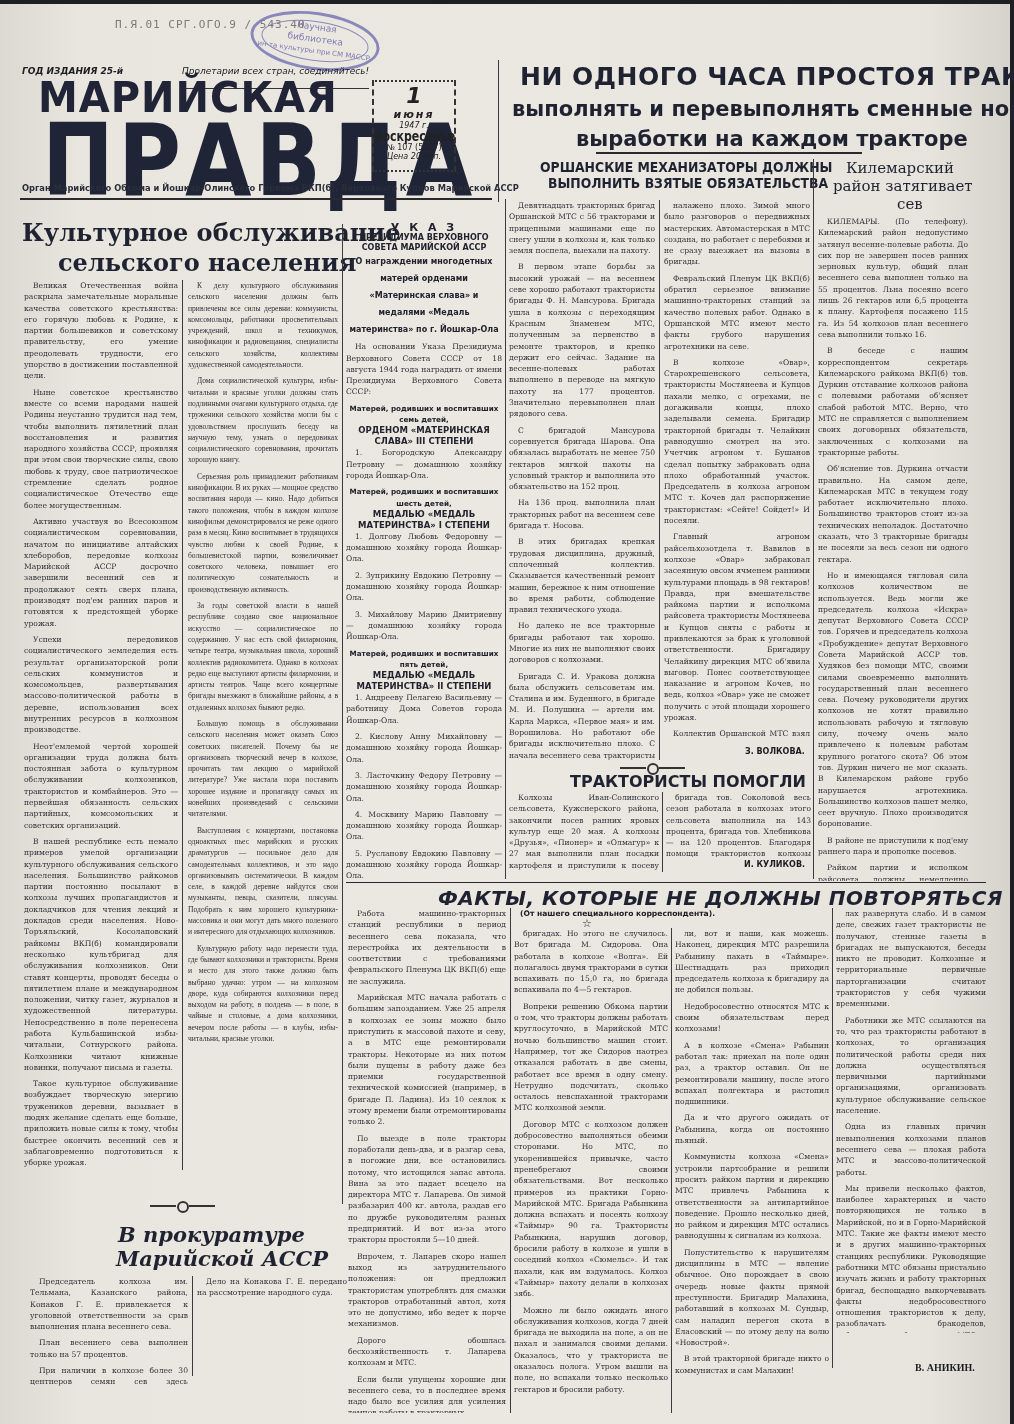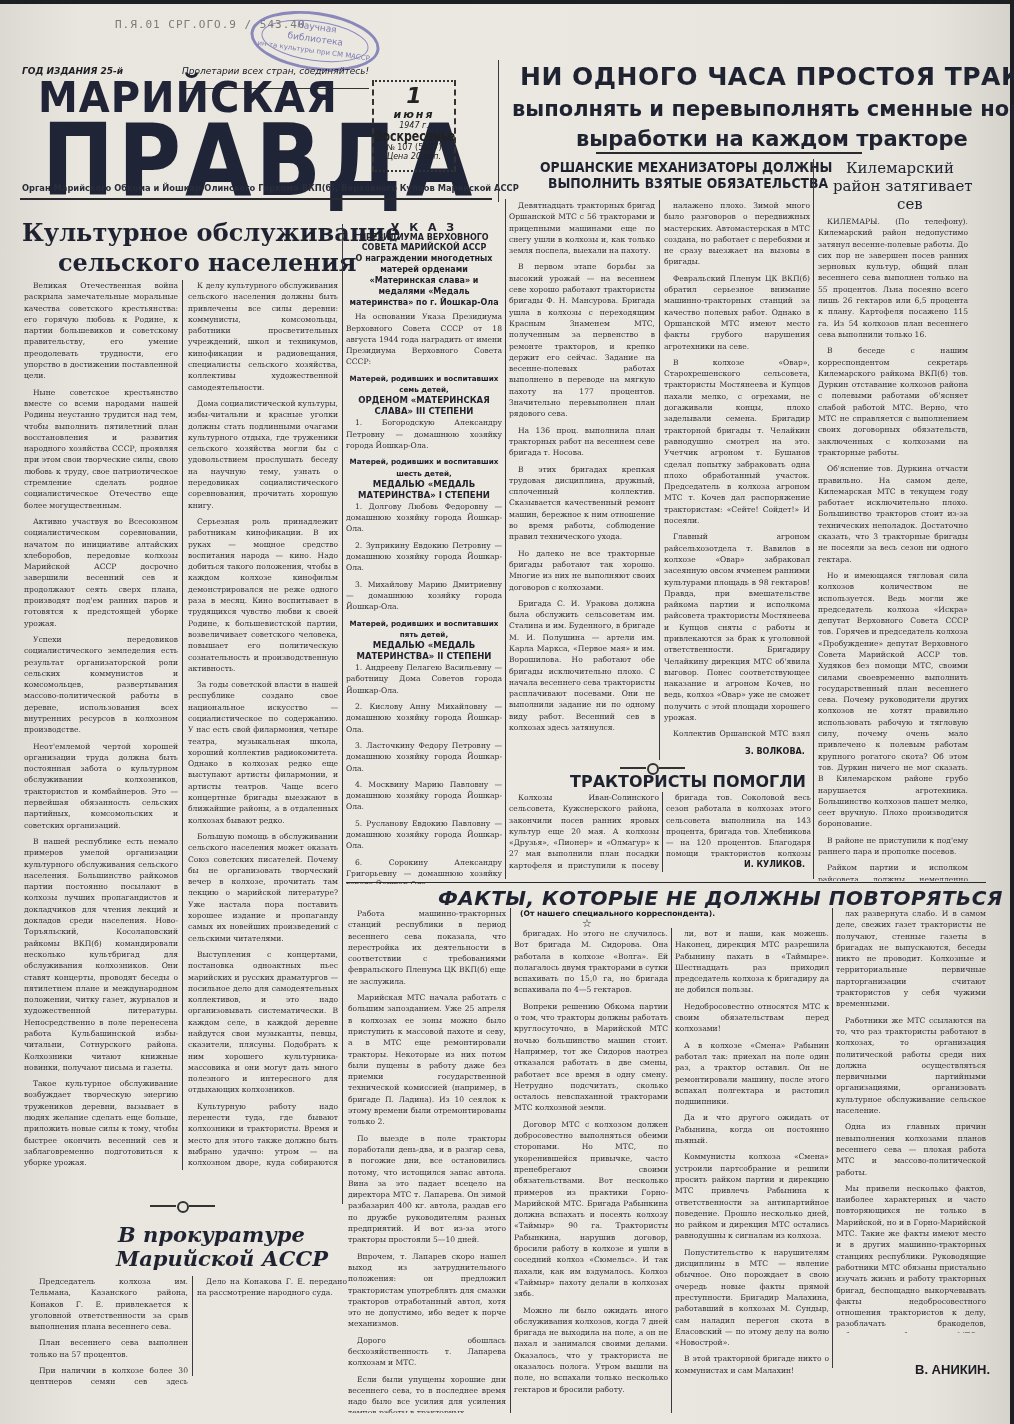--- a/index.html
+++ b/index.html
@@ -78,21 +78,21 @@
     <p>Великая Отечественная война раскрыла замечательные моральные качества советского крестьянства: его горячую любовь к Родине, к партии большевиков и советскому правительству, его умение преодолевать трудности, его упорство в достижении поставленной цели.</p>
     <p>Ныне советское крестьянство вместе со всеми народами нашей Родины неустанно трудится над тем, чтобы выполнить пятилетний план восстановления и развития народного хозяйства СССР, проявляя при этом свои творческие силы, свою любовь к труду, свое патриотическое стремление сделать родное социалистическое Отечество еще более могущественным.</p>
     <p>Активно участвуя во Всесоюзном социалистическом соревновании, начатом по инициативе алтайских хлеборобов, передовые колхозы Марийской АССР досрочно завершили весенний сев и продолжают сеять сверх плана, производят под'ем ранних паров и готовятся к предстоящей уборке урожая.</p>
     <p>Успехи передовиков социалистического земледелия есть результат организаторской роли сельских коммунистов и комсомольцев, развертывания массово-политической работы в деревне, использования всех внутренних ресурсов в колхозном производстве.</p>
     <p>Неот'емлемой чертой хорошей организации труда должна быть постоянная забота о культурном обслуживании колхозников, трактористов и комбайнеров. Это — первейшая обязанность сельских партийных, комсомольских и советских организаций.</p>
     <p>В нашей республике есть немало примеров умелой организации культурного обслуживания сельского населения. Большинство райкомов партии постоянно посылают в колхозы лучших пропагандистов и докладчиков для чтения лекций и докладов среди населения. Ново-Торъяльский, Косолаповский райкомы ВКП(б) командировали несколько культбригад для обслуживания колхозников. Они ставят концерты, проводят беседы о пятилетнем плане и международном положении, читку газет, журналов и художественной литературы. Непосредственно в поле перенесена работа Кульбашинской избы-читальни, Сотнурского района. Колхозники читают книжные новинки, получают письма и газеты.</p>
     <p>Такое культурное обслуживание возбуждает творческую энергию тружеников деревни, вызывает в людях желание сделать еще больше, приложить новые силы к тому, чтобы быстрее окончить весенний сев и заблаговременно подготовиться к уборке урожая.</p>
 
   </div>
   <div class="vr" style="left:182px;top:276px;height:890px;"></div>
-  <div class="col" style="left:188px;top:276px;width:150px;height:890px;">
+  <div class="col" style="left:188px;top:276px;width:150px;height:890px;font-family:Liberation Serif, serif;">
     <p>К делу культурного обслуживания сельского населения должны быть привлечены все силы деревни: коммунисты, комсомольцы, работники просветительных учреждений, школ и техникумов, кинофикации и радиовещания, специалисты сельского хозяйства, коллективы художественной самодеятельности.</p>
     <p>Дома социалистической культуры, избы-читальни и красные уголки должны стать подлинными очагами культурного отдыха, где труженики сельского хозяйства могли бы с удовольствием прослушать беседу на научную тему, узнать о передовиках социалистического соревнования, прочитать хорошую книгу.</p>
     <p>Серьезная роль принадлежит работникам кинофикации. В их руках — мощное средство воспитания народа — кино. Надо добиться такого положения, чтобы в каждом колхозе кинофильм демонстрировался не реже одного раза в месяц. Кино воспитывает в трудящихся чувство любви к своей Родине, к большевистской партии, возвеличивает советского человека, повышает его политическую сознательность и производственную активность.</p>
     <p>За годы советской власти в нашей республике создано свое национальное искусство — социалистическое по содержанию. У нас есть свой филармония, четыре театра, музыкальная школа, хороший коллектив радиокомитета. Однако в колхозах редко еще выступают артисты филармонии, и артисты театров. Чаще всего концертные бригады выезжают в ближайшие районы, а в отдаленных колхозах бывают редко.</p>
     <p>Большую помощь в обслуживании сельского населения может оказать Союз советских писателей. Почему бы не организовать творческий вечер в колхозе, прочитать там лекцию о марийской литературе? Уже настала пора поставить хорошее издание и пропаганду самых их новейших произведений с сельскими читателями.</p>
     <p>Выступления с концертами, постановка одноактных пьес марийских и русских драматургов — посильное дело для самодеятельных коллективов, и это надо организовывать систематически. В каждом селе, в каждой деревне найдутся свои музыканты, певцы, сказители, плясуны. Подобрать к ним хорошего культурника-массовика и они могут дать много полезного и интересного для отдыхающих колхозников.</p>
     <p>Культурную работу надо перенести туда, где бывают колхозники и трактористы. Время и место для этого также должно быть выбрано удачно: утром — на колхозном дворе, куда собираются колхозники перед выходом на работу, в полдень — в поле, в чайные и столовые, а дома колхозники, вечером после работы — в клубы, избы-читальни, красные уголки.</p>
 
   </div>
   <div class="vr" style="left:342px;top:220px;height:980px;"></div>
@@ -110,21 +110,21 @@
     <p>При наличии в колхозе более 30 центнеров семян сев здесь прекратили и в последнюю пятидневку не засеяли ни одного гектара.</p>
   </div>
   <div class="vr" style="left:192px;top:1272px;height:100px;"></div>
   <div class="col" style="left:197px;top:1272px;width:150px;height:110px;">
     <p>Дело на Конакова Г. Е. передано на рассмотрение народного суда.</p>
   </div>
 
   <div class="col" style="left:346px;top:218px;width:156px;height:662px;">
     <div class="ukaz" style="font-size:11px;letter-spacing:3px;">У К А З</div>
     <div class="ukaz" style="font-size:8px;line-height:10px;">ПРЕЗИДИУМА ВЕРХОВНОГО СОВЕТА МАРИЙСКОЙ АССР</div>
-    <div class="ukaz" style="font-size:8px;line-height:11px;margin-bottom:3px;">О награждении многодетных матерей орденами «Материнская слава» и медалями «Медаль материнства» по г. Йошкар-Ола</div>
+    <div class="ukaz" style="font-size:8px;line-height:17px;margin-bottom:3px;">О награждении многодетных матерей орденами «Материнская слава» и медалями «Медаль материнства» по г. Йошкар-Ола</div>
     <p>На основании Указа Президиума Верховного Совета СССР от 18 августа 1944 года наградить от имени Президиума Верховного Совета СССР:</p>
     <div class="ukaz" style="font-size:7.2px;">Матерей, родивших и воспитавших семь детей,</div>
     <div class="ukaz" style="font-size:8.5px;line-height:11px;">ОРДЕНОМ «МАТЕРИНСКАЯ СЛАВА» III СТЕПЕНИ</div>
     <p>1. Богородскую Александру Петровну — домашнюю хозяйку города Йошкар-Ола.</p>
     <div class="ukaz" style="font-size:7.2px;">Матерей, родивших и воспитавших шесть детей,</div>
     <div class="ukaz" style="font-size:8.5px;line-height:11px;">МЕДАЛЬЮ «МЕДАЛЬ МАТЕРИНСТВА» I СТЕПЕНИ</div>
     <p>1. Долгову Любовь Федоровну — домашнюю хозяйку города Йошкар-Ола.</p>
     <p>2. Зуприкину Евдокию Петровну — домашнюю хозяйку города Йошкар-Ола.</p>
     <p>3. Михайлову Марию Дмитриевну — домашнюю хозяйку города Йошкар-Ола.</p>
     <div class="ukaz" style="font-size:7.2px;">Матерей, родивших и воспитавших пять детей,</div>
@@ -135,20 +135,21 @@
     <p>4. Москвину Марию Павловну — домашнюю хозяйку города Йошкар-Ола.</p>
     <p>5. Русланову Евдокию Павловну — домашнюю хозяйку города Йошкар-Ола.</p>
     <p>6. Сорокину Александру Григорьевну — домашнюю хозяйку города Йошкар-Ола.</p>
 
   </div>
   <div class="vr" style="left:505px;top:195px;height:680px;"></div>
 
   <div class="col" style="left:509px;top:196px;width:146px;height:560px;">
     <p>Девятнадцать тракторных бригад Оршанской МТС с 56 тракторами и прицепными машинами еще по снегу ушли в колхозы и, как только земля поспела, выехали на пахоту.</p>
     <p>В первом этапе борьбы за высокий урожай — на весеннем севе хорошо работают трактористы бригады Ф. Н. Мансурова. Бригада ушла в колхозы с переходящим Красным Знаменем МТС, полученным за первенство в ремонте тракторов, и крепко держит его сейчас. Задание на весенне-полевых работах выполнено в переводе на мягкую пахоту на 177 процентов. Значительно перевыполнен план рядового сева.</p>
+    <p>С бригадой Мансурова соревнуется бригада Шарова. Она обязалась выработать не менее 750 гектаров мягкой пахоты на условный трактор и выполнила это обязательство на 152 проц.</p>
     <p>На 136 проц. выполнила план тракторных работ на весеннем севе бригада т. Носова.</p>
     <p>В этих бригадах крепкая трудовая дисциплина, дружный, сплоченный коллектив. Сказывается качественный ремонт машин, бережное к ним отношение во время работы, соблюдение правил технического ухода.</p>
     <p>Но далеко не все тракторные бригады работают так хорошо. Многие из них не выполняют своих договоров с колхозами.</p>
     <p>Бригада С. И. Уракова должна была обслужить сельсоветам им. Сталина и им. Буденного, в бригаде М. И. Полушина — артели им. Карла Маркса, «Первое мая» и им. Ворошилова. Но работают обе бригады исключительно плохо. С начала весеннего сева трактористы расплачивают посевами. Они не выполнили задание ни по одному виду работ. Весенний сев в колхозах здесь затянулся.</p>
 
   </div>
   <div class="vr" style="left:659px;top:196px;height:560px;"></div>
   <div class="col" style="left:664px;top:196px;width:146px;height:540px;">
     <p>налажено плохо. Зимой много было разговоров о передвижных мастерских. Автомастерская в МТС создана, но работает с перебоями и не сразу выезжает на вызовы в бригады.</p>
     <p>Февральский Пленум ЦК ВКП(б) обратил серьезное внимание машинно-тракторных станций за качество полевых работ. Однако в Оршанской МТС имеют место факты грубого нарушения агротехники на севе.</p>
@@ -213,14 +214,14 @@
     <p>Попустительство к нарушителям дисциплины в МТС — явление обычное. Оно порождает в свою очередь новые факты прямой преступности. Бригадир Малахина, работавший в колхозах М. Сундыр, сам наладил перегон скота в Еласовский — по этому делу на волю «Новострой».</p>
     <p>В этой тракторной бригаде никто о коммунистах и сам Малахин!</p>
   </div>
   <div class="vr" style="left:832px;top:904px;height:460px;"></div>
   <div class="col" style="left:836px;top:904px;width:150px;height:425px;">
     <p>лах развернута слабо. И в самом деле, свежих газет трактористы не получают, стенные газеты в бригадах не выпускаются, беседы никто не проводит. Колхозные и территориальные первичные парторганизации считают трактористов у себя чужими временными.</p>
     <p>Работники же МТС ссылаются на то, что раз трактористы работают в колхозах, то организация политической работы среди них должна осуществляться первичными партийными организациями, организовать культурное обслуживание сельское население.</p>
     <p>Одна из главных причин невыполнения колхозами планов весеннего сева — плохая работа МТС и массово-политической работы.</p>
     <p>Мы привели несколько фактов, наиболее характерных и часто повторяющихся не только в Марийской, но и в Горно-Марийской МТС. Такие же факты имеют место и в других машинно-тракторных станциях республики. Руководящие работники МТС обязаны пристально изучать жизнь и работу тракторных бригад, беспощадно выкорчевывать факты недобросовестного отношения трактористов к делу, разоблачать бракоделов, добиваться, чтобы договор МТС с колхозами выполнялся честно и добросовестно.</p>
   </div>
-  <div class="abs" style="left:915px;top:1358px;font-size:13px;font-weight:bold;font-family:Liberation Sans, sans-serif;">В. АНИКИН.</div>
+  <div class="abs" style="left:915px;top:1358px;font-size:10px;font-weight:bold;font-family:Liberation Serif, serif;">В. АНИКИН.</div>
 </div>
 
 </body></html>

